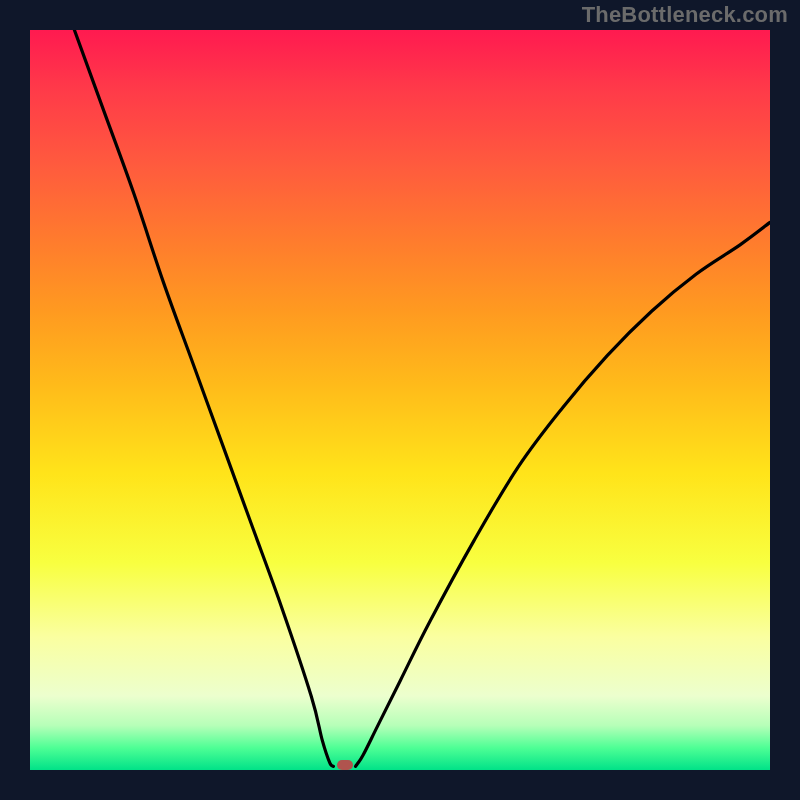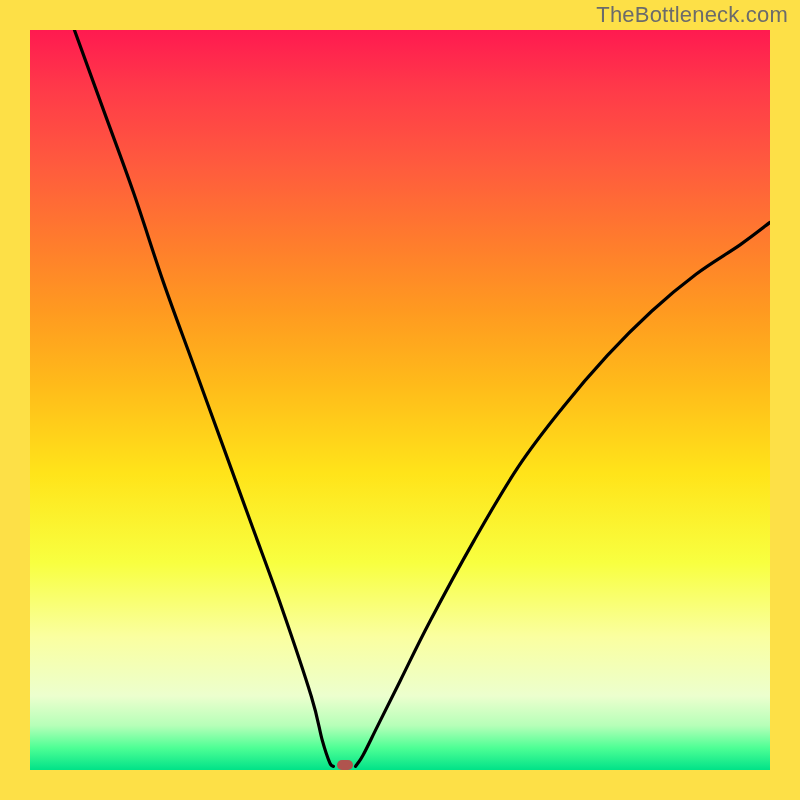--- a/index.html
+++ b/index.html
@@ -8,21 +8,22 @@
     width: 800px;
     height: 800px;
     background: #000;
     overflow: hidden;
     font-family: Arial, Helvetica, sans-serif;
   }
   .outer {
     position: relative;
     width: 800px;
     height: 800px;
-    background: #fde047;
+    background: #0f172a;
+    font-weight: bold;
   }
   .watermark {
     position: absolute;
     top: 2px;
     right: 12px;
     color: #6b6b6b;
     font-size: 22px;
     letter-spacing: 0.2px;
     z-index: 5;
   }

